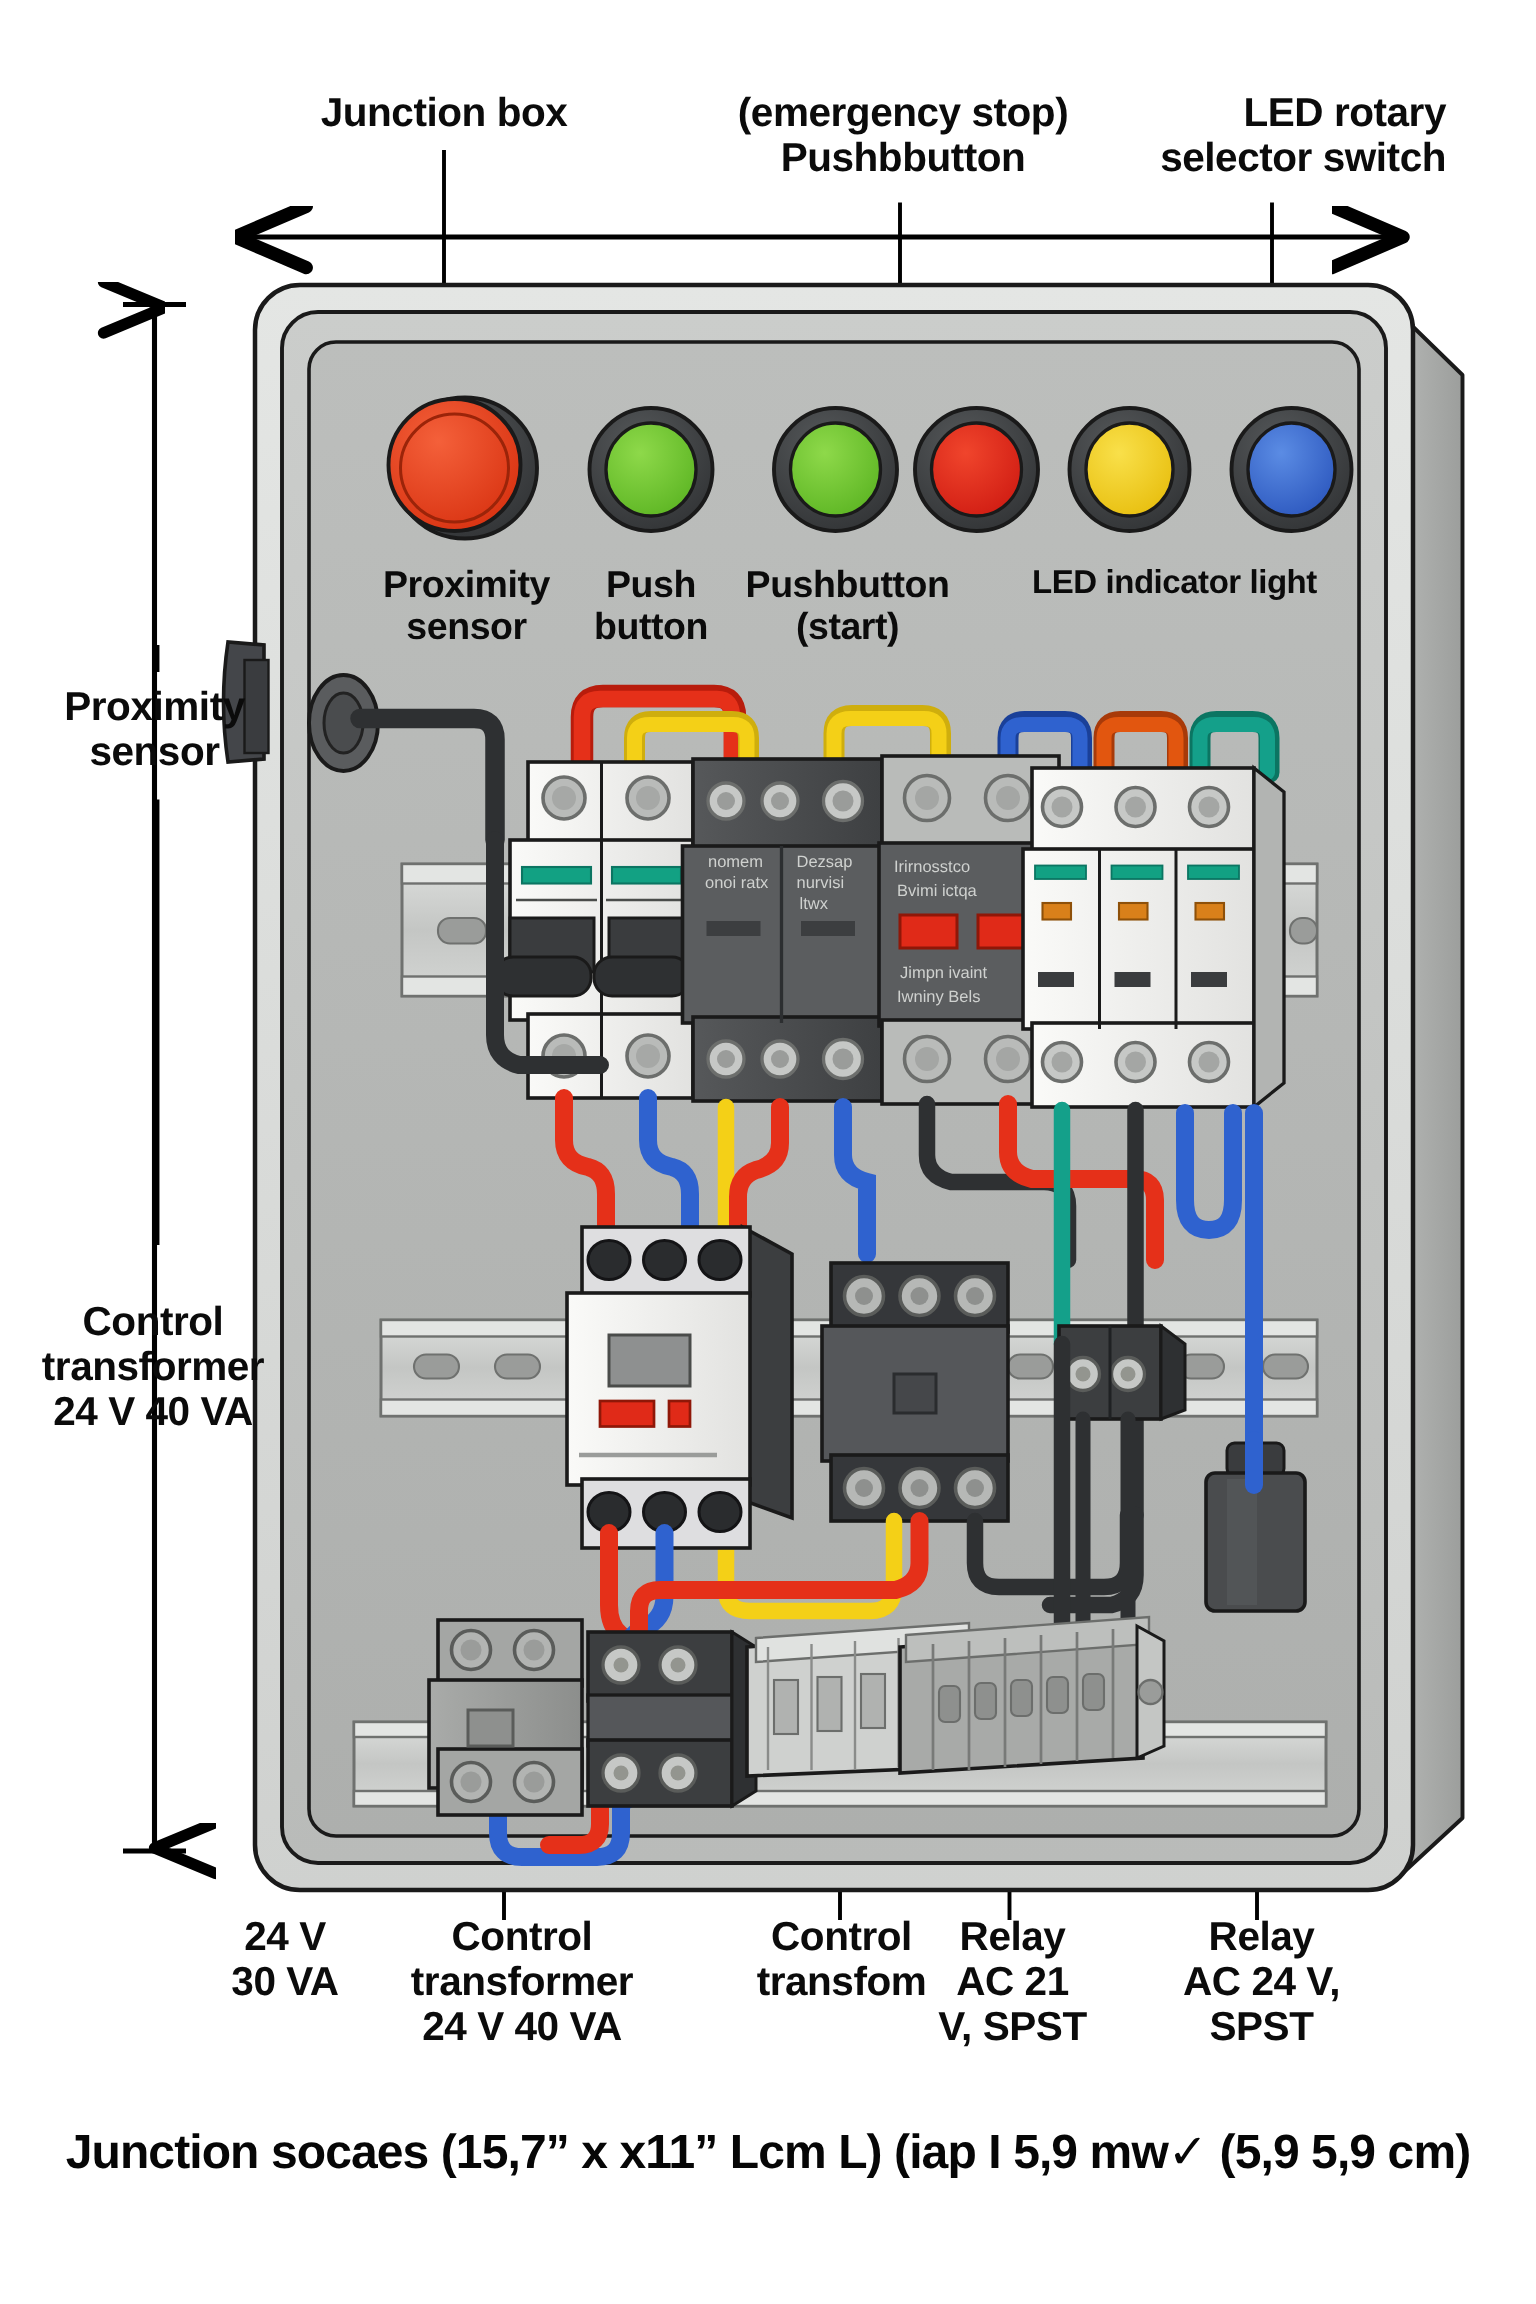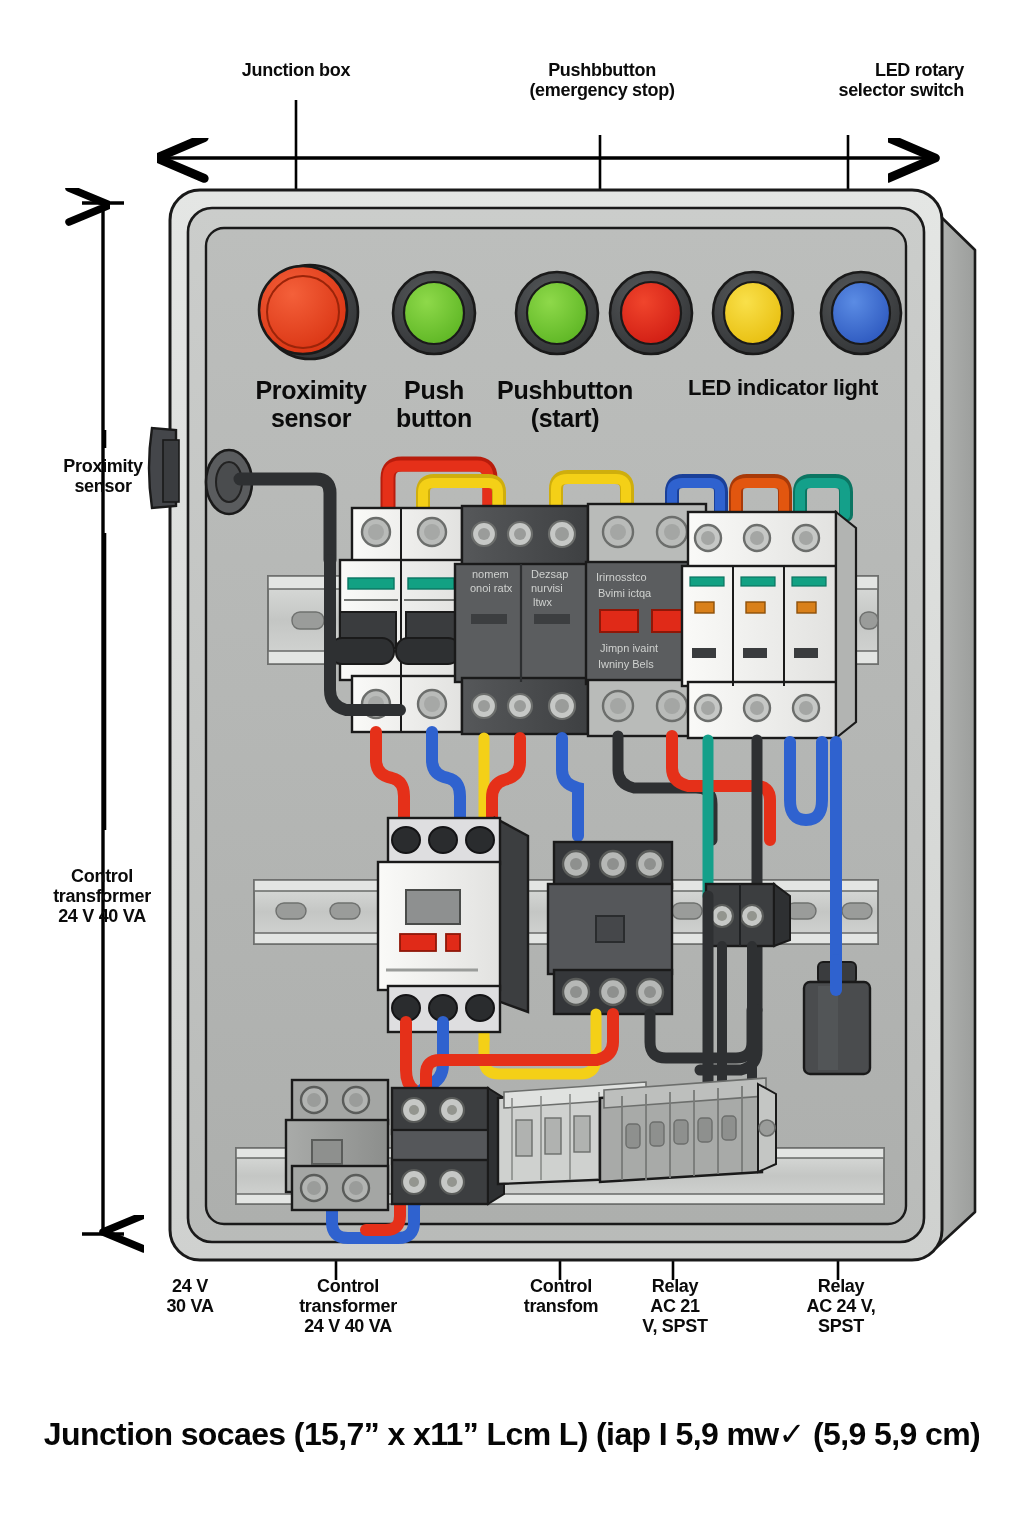--- a/index.html
+++ b/index.html
@@ -2,21 +2,21 @@
 <html><head>
 <meta charset="utf-8">
 <title>Junction Box Diagram</title>
 <style>
   html,body{margin:0;padding:0;background:#ffffff;}
   body{width:1024px;height:1536px;position:relative;overflow:hidden;
        font-family:"Liberation Sans","DejaVu Sans",sans-serif;color:#000;}
   #stage{position:absolute;left:0;top:0;width:1024px;height:1536px;}
   .lbl{position:absolute;text-align:center;font-weight:700;line-height:1.12;
        color:#0b0b0b;letter-spacing:-0.3px;}
-  .lbl.t{font-size:18px;}
+  .lbl.t{font-size:27px;}
   .lbl.s{font-size:25px;}
   .cap{position:absolute;left:0;top:1415px;width:1024px;text-align:center;
        font-size:32px;font-weight:700;letter-spacing:-0.6px;color:#060606;}
   svg{position:absolute;left:0;top:0;}
   .hide{display:none;}
 </style>
 </head>
 <body>
 
 <div id="stage">
@@ -469,22 +469,22 @@
     </g>
     <path d="M758,1084 L776,1094 L776,1164 L758,1172 Z" fill="#c4c6c4" stroke="#1a1a1a" stroke-width="2"></path>
     <circle cx="767" cy="1128" r="8" fill="#9a9c9a" stroke="#6c6e6c" stroke-width="1.6"></circle>
   </g>
 </svg>
 
 <div class="lbl t" style="left:196px;top:60px;width:200px;">
   <div>Junction box</div>
 </div>
 <div class="lbl t" style="left:474px;top:60px;width:256px;">
+  <div>(emergency stop)</div>
   <div>Pushbbutton</div>
-  <div>(emergency stop)</div>
 </div>
 <div class="lbl t" style="left:744px;top:60px;width:220px;text-align:right;">
   <div>LED rotary</div>
   <div>selector switch</div>
 </div>
 
 <div class="lbl t" style="left:8px;top:456px;width:190px;">
   <div>Proximity</div>
   <div>sensor</div>
 </div>

